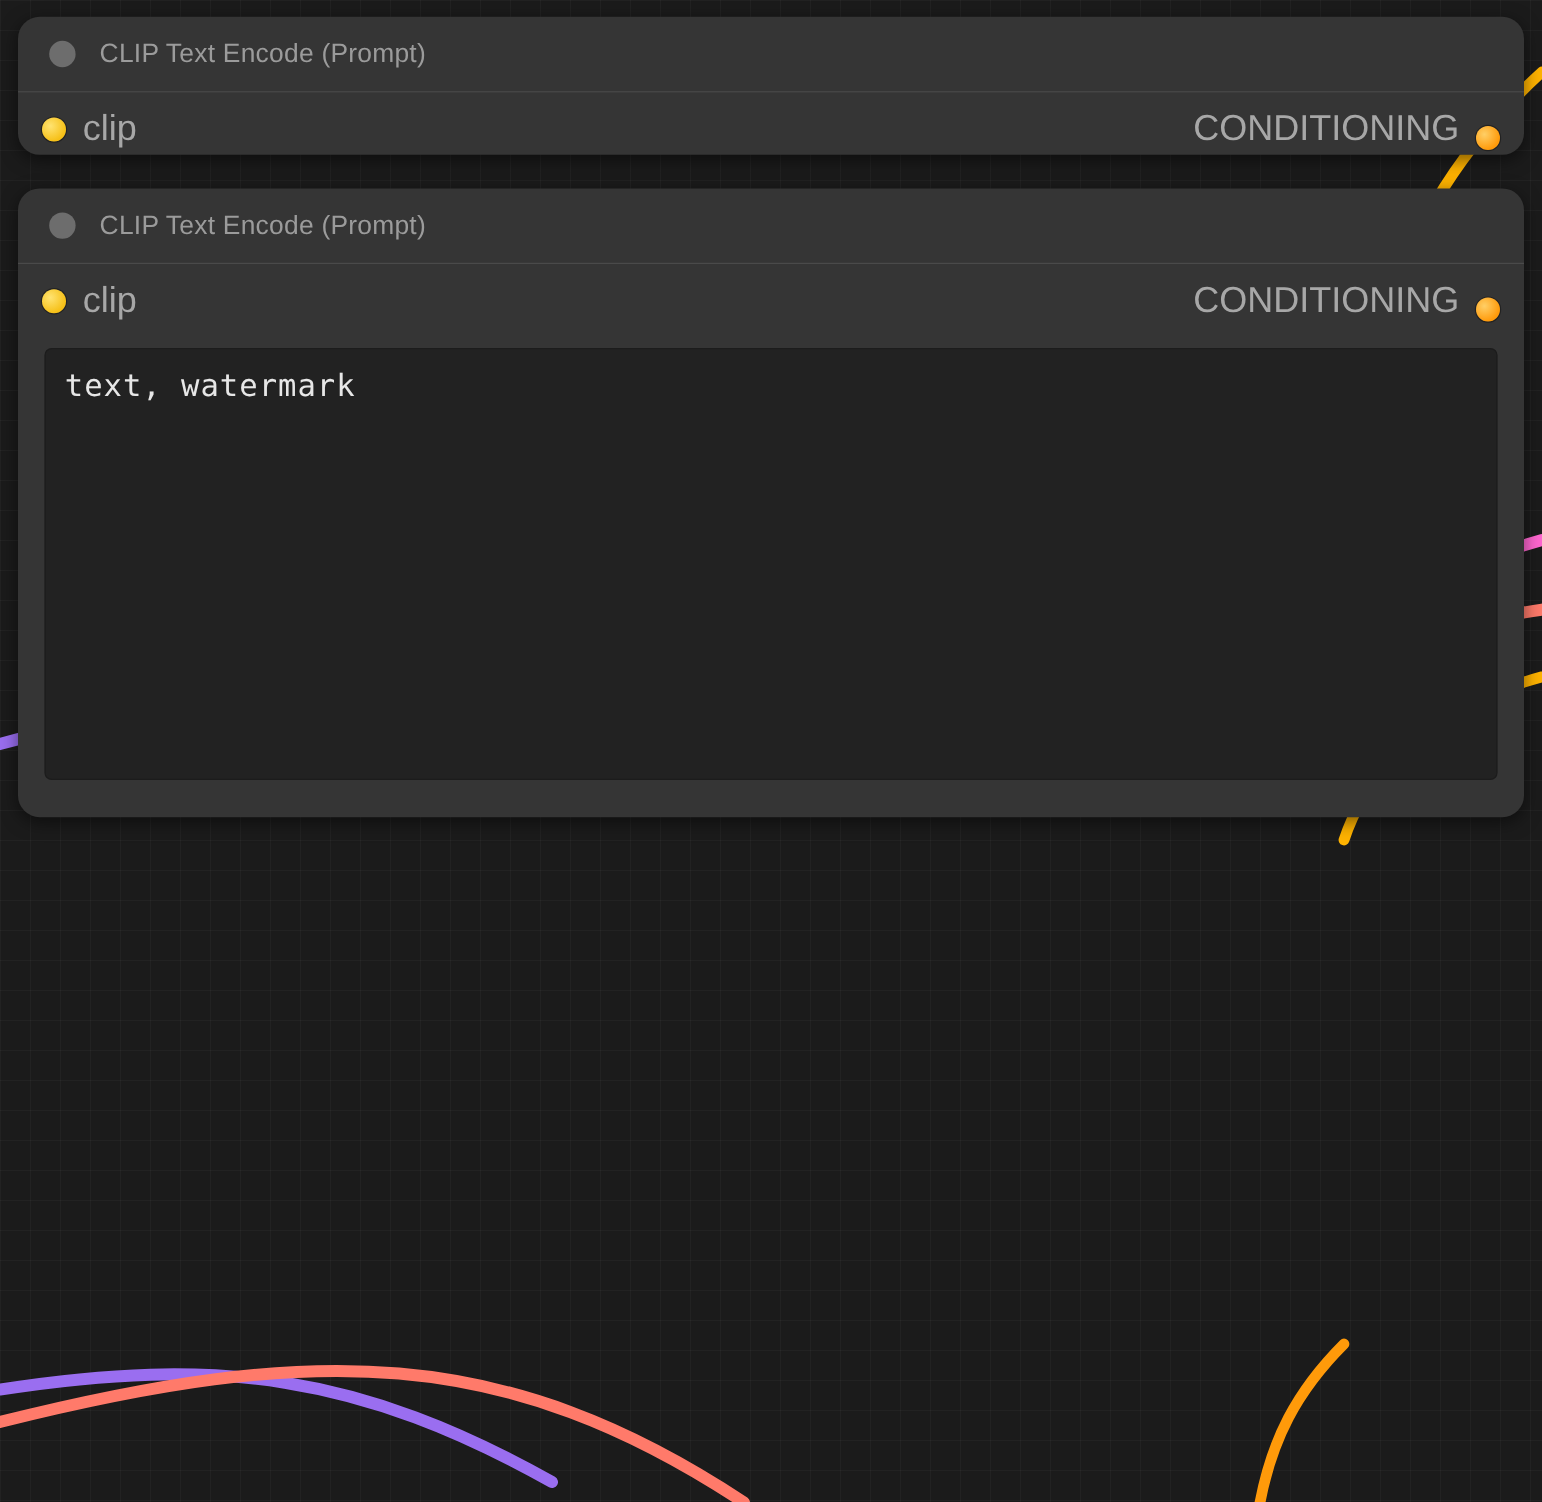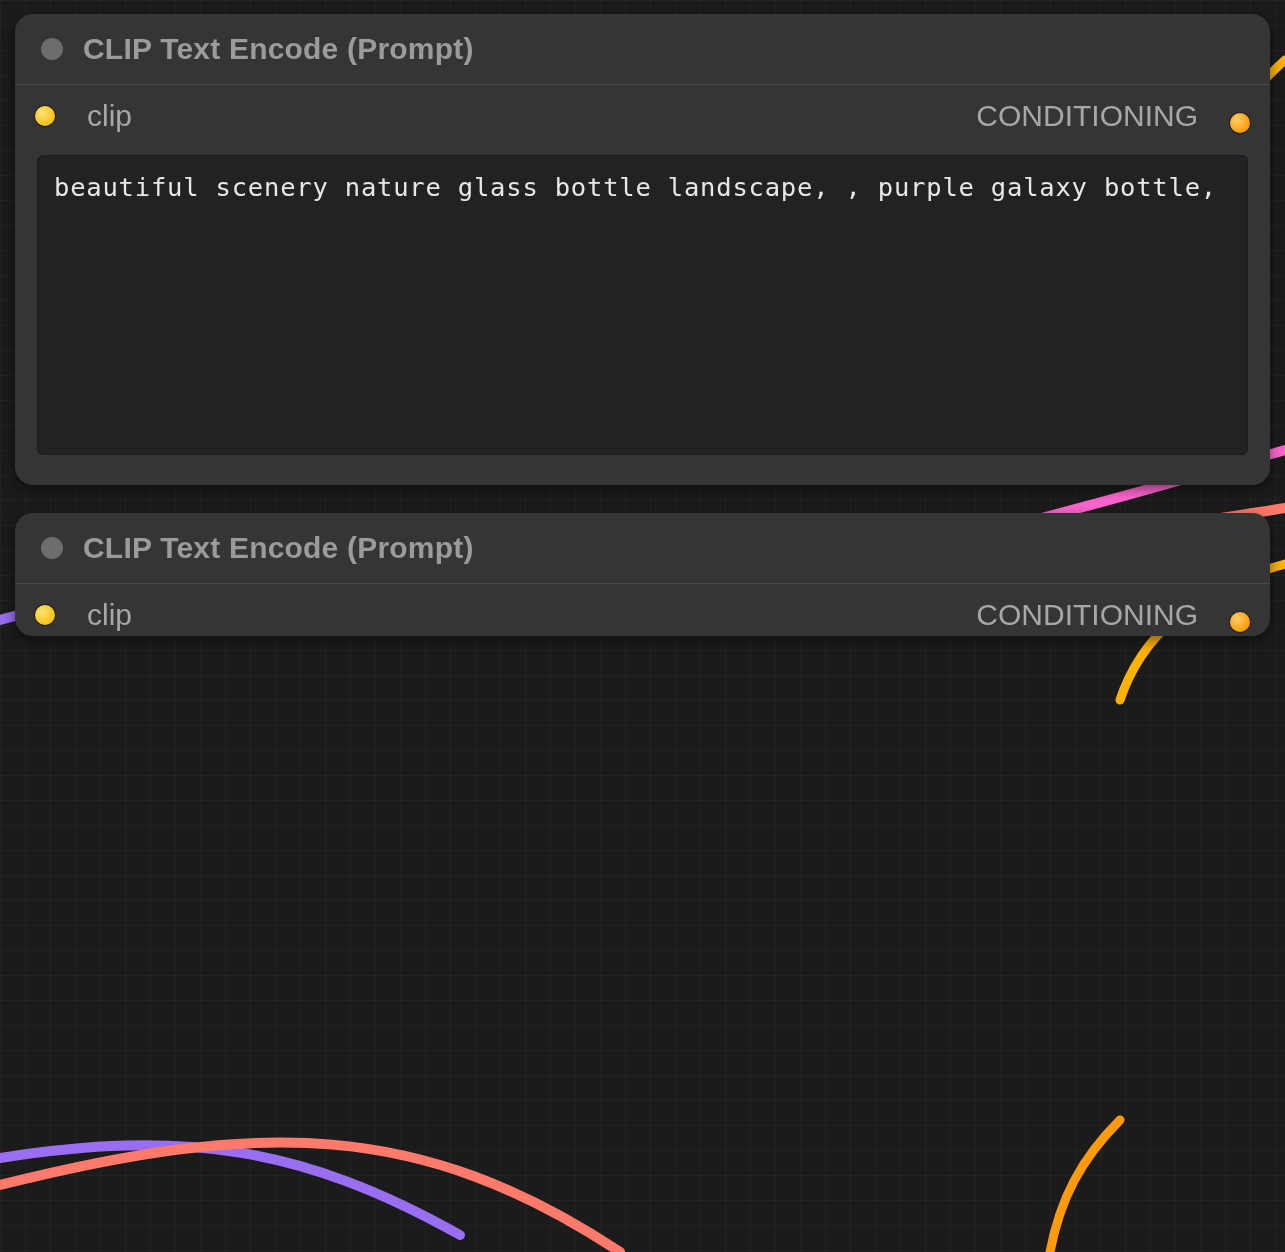--- a/index.html
+++ b/index.html
@@ -37,30 +37,30 @@
     display: flex; align-items: center; gap: 20px;
     padding: 18px 26px 18px 26px;
     border-bottom: 1px solid #4a4a4a;
     cursor: move;
   }
   .collapse-dot {
     width: 22px; height: 22px; border-radius: 50%;
     background: #6d6d6d; flex: none;
   }
   .node-title {
-    color: #9b9b9b; font-size: 30px; font-weight: 700;
+    color: #9b9b9b; font-size: 22px; font-weight: 400;
     letter-spacing: 0.2px; white-space: nowrap;
   }
 
   .ports {
     display: flex; align-items: center; justify-content: space-between;
     padding: 14px 20px 4px 20px;
   }
   .port {
-    display: flex; align-items: center; gap: 32px;
+    display: flex; align-items: center; gap: 14px;
     color: #a7a7a7; font-size: 30px;
   }
   .port.right { flex-direction: row-reverse; align-items: flex-end; }
   .port .dot {
     width: 20px; height: 20px; border-radius: 50%; flex: none;
   }
   .dot-yellow {
     background: radial-gradient(circle at 35% 35%, #ffe371, #f6c017 70%);
     box-shadow: 0 0 0 1px rgba(0,0,0,0.35);
   }
@@ -110,35 +110,35 @@
     <div class="ports">
       <div class="port left">
         <span class="dot dot-yellow"></span>
         <span>clip</span>
       </div>
       <div class="port right">
         <span class="dot dot-orange"></span>
         <span>CONDITIONING</span>
       </div>
     </div>
-    <div class="prompt-wrap">
-      <textarea class="prompt-area" spellcheck="false" style="">beautiful scenery nature glass bottle landscape, , purple galaxy bottle,</textarea>
-    </div>
   </div>
 
   <div class="node n2">
     <div class="node-header">
       <span class="collapse-dot"></span>
       <span class="node-title">CLIP Text Encode (Prompt)</span>
     </div>
     <div class="ports">
       <div class="port left">
         <span class="dot dot-yellow"></span>
         <span>clip</span>
       </div>
       <div class="port right">
         <span class="dot dot-orange"></span>
         <span>CONDITIONING</span>
       </div>
     </div>
+    <div class="prompt-wrap">
+      <textarea class="prompt-area" spellcheck="false" style="">text, watermark</textarea>
+    </div>
   </div>
 
 </div>
 
 </body></html>

